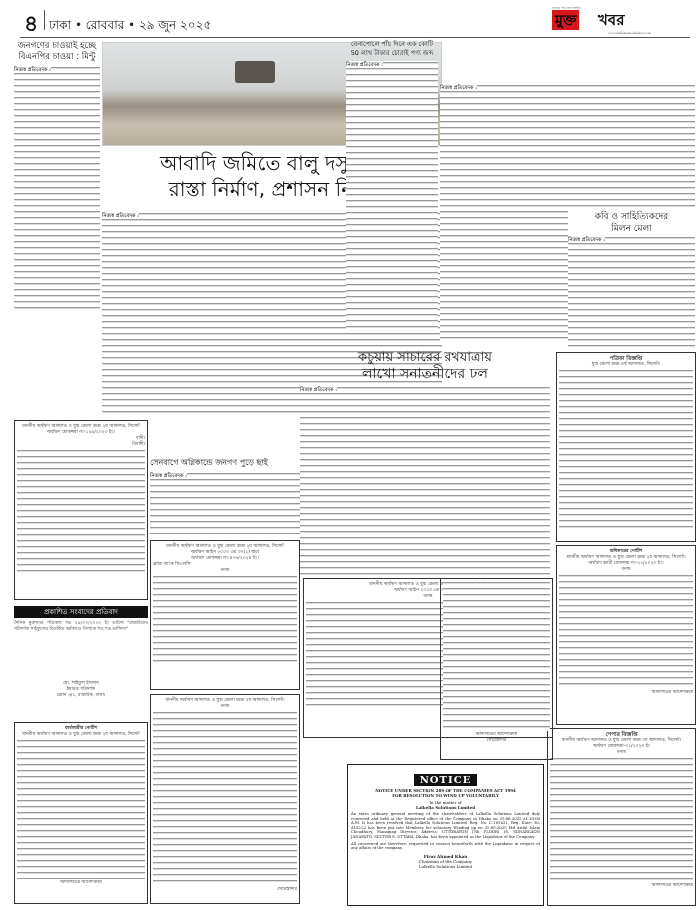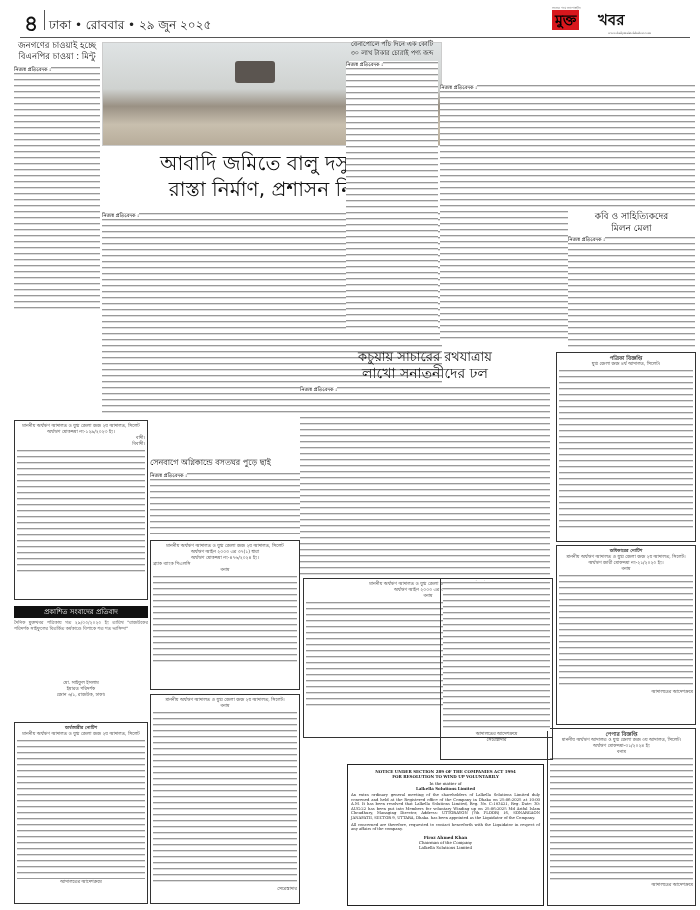--- a/index.html
+++ b/index.html
@@ -44,21 +44,21 @@
 
 <div class="abs" style="left:102px;top:150px;width:340px;height:60px;">
   <div class="hl" style="font-size:20px;line-height:26px;">আবাদি জমিতে বালু দস্যুদের</div>
   <div class="hl" style="font-size:20px;line-height:26px;">রাস্তা নির্মাণ, প্রশাসন নিরব</div>
 </div>
 <div class="abs txt fill" style="left:102px;top:212px;width:340px;height:205px;column-count:4;column-gap:6px;">
   <span style="font-weight:bold;background:#fff;">নিজস্ব প্রতিবেদক :</span>
 </div>
 
 <div class="abs" style="left:346px;top:40px;width:92px;height:300px;">
-  <div class="hl" style="font-size:6.5px;line-height:9px;">বেনাপোলে পাঁচ দিনে এক কোটি ৩০ লাখ টাকার চোরাই পণ্য জব্দ</div>
+  <div class="hl" style="font-size:6.5px;line-height:9px;">বেনাপোলে পাঁচ দিনে এক কোটি 50 লাখ টাকার চোরাই পণ্য জব্দ</div>
   <div class="txt fill" style="margin-top:3px;height:270px;">
     <span style="font-weight:bold;background:#fff;">নিজস্ব প্রতিবেদক :</span>
   </div>
 </div>
 
 <div class="abs" style="left:440px;top:40px;width:255px;height:172px;">
 </div>
 <div class="abs txt fill" style="left:440px;top:84px;width:255px;height:258px;column-count:2;column-gap:6px;">
   <span style="font-weight:bold;background:#fff;">নিজস্ব প্রতিবেদক :</span>
 </div>
@@ -79,21 +79,21 @@
   <span style="font-weight:bold;background:#fff;">নিজস্ব প্রতিবেদক :</span>
 </div>
 
 <div class="abs box" style="left:556px;top:352px;width:140px;height:190px;padding:2px;">
   <div class="mini" style="font-weight:bold;font-size:5.5px;">পত্রিকা বিজ্ঞপ্তি</div>
   <div class="mini">যুগ্ম জেলা জজ ৪র্থ আদালত, সিলেট।</div>
   <div class="txt fill" style="height:160px;margin-top:2px;"></div>
 </div>
 
 <div class="abs" style="left:150px;top:456px;width:145px;height:20px;">
-  <div class="hl" style="font-size:8px;line-height:14px;text-align:left;">সেনবাগে অগ্নিকান্ডে বসতঘর পুড়ে ছাই</div>
+  <div class="hl" style="font-size:8px;line-height:14px;text-align:left;">সেনবাগে অগ্নিকান্ডে জনগণ পুড়ে ছাই</div>
 </div>
 <div class="abs txt fill" style="left:150px;top:472px;width:150px;height:62px;">
   <span style="font-weight:bold;background:#fff;">নিজস্ব প্রতিবেদক :</span>
 </div>
 
 <div class="abs box" style="left:14px;top:420px;width:134px;height:180px;padding:2px;">
   <div class="mini">মাননীয় অর্থঋণ আদালত ও যুগ্ম জেলা জজ ২য় আদালত, সিলেট</div>
   <div class="mini">অর্থঋণ মোকদ্দমা নং-১২৯/২০২৩ ইং।</div>
   <div class="mini" style="text-align:right;">বাদী।</div>
   <div class="mini" style="text-align:right;">বিবাদী।</div>
@@ -143,20 +143,23 @@
 </div>
 
 <div class="abs box" style="left:150px;top:694px;width:150px;height:210px;padding:2px;">
   <div class="mini">মাননীয় অর্থঋণ আদালত ও যুগ্ম জেলা জজ ২য় আদালত, সিলেট।</div>
   <div class="mini">বনাম</div>
   <div class="txt fill" style="height:175px;margin-top:2px;"></div>
   <div class="mini" style="text-align:right;">সেরেস্তাদার</div>
 </div>
 
 <div class="abs box" style="left:347px;top:764px;width:197px;height:142px;padding:3px;border:1.5px solid #222;">
+  <div style="text-align:center;">
+    <span class="banner" style="display:inline-block;font-family:'DejaVu Serif',serif;font-weight:bold;font-size:10px;line-height:12px;padding:0 6px;letter-spacing:1px;">NOTICE</span>
+  </div>
   <div style="font-size:4px;font-weight:bold;text-align:center;line-height:5px;margin-top:1px;">NOTICE UNDER SECTION 289 OF THE COMPANIES ACT 1994</div>
   <div style="font-size:4px;font-weight:bold;text-align:center;line-height:5px;">FOR RESOLUTION TO WIND UP VOLUNTARILY</div>
   <div style="font-size:4px;text-align:center;line-height:5px;margin-top:2px;">In the matter of</div>
   <div style="font-size:4px;font-weight:bold;text-align:center;line-height:5px;">Lalkella Solutions Limited</div>
   <div style="font-size:3.8px;line-height:4.6px;text-align:justify;margin-top:2px;">An extra ordinary general meeting of the shareholders of Lalkella Solutions Limited duly convened and held at the Registered office of the Company in Dhaka on 25-06-2025 at 10:00 A.M. It has been resolved that Lalkella Solutions Limited, Reg. No. C-183421, Reg. Date: 30-AUG-22 has been put into Members for voluntary Winding up on 25-06-2025 Md Ariful Islam Choudhury, Managing Director, Address: UTTORAYON (7th FLOOR) 16, SONARGAON JANAPATH, SECTOR 9, UTTARA, Dhaka. has been appointed as the Liquidator of the Company.</div>
   <div style="font-size:3.8px;line-height:4.6px;text-align:justify;margin-top:2px;">All concerned are therefore, requested to contact henceforth with the Liquidator in respect of any affairs of the company.</div>
   <div style="font-size:4.2px;font-weight:bold;text-align:center;line-height:5px;margin-top:3px;">Firoz Ahmed Khan</div>
   <div style="font-size:4px;text-align:center;line-height:5px;">Chairman of the Company</div>
   <div style="font-size:4px;text-align:center;line-height:5px;">Lalkella Solutions Limited</div>
 </div>

